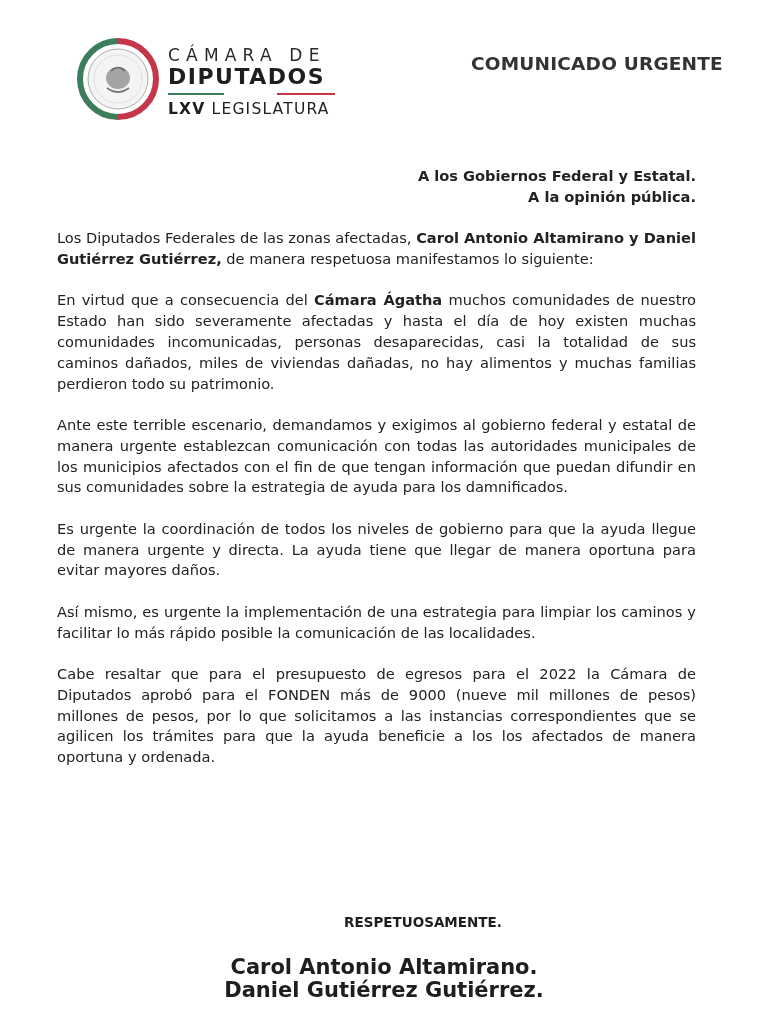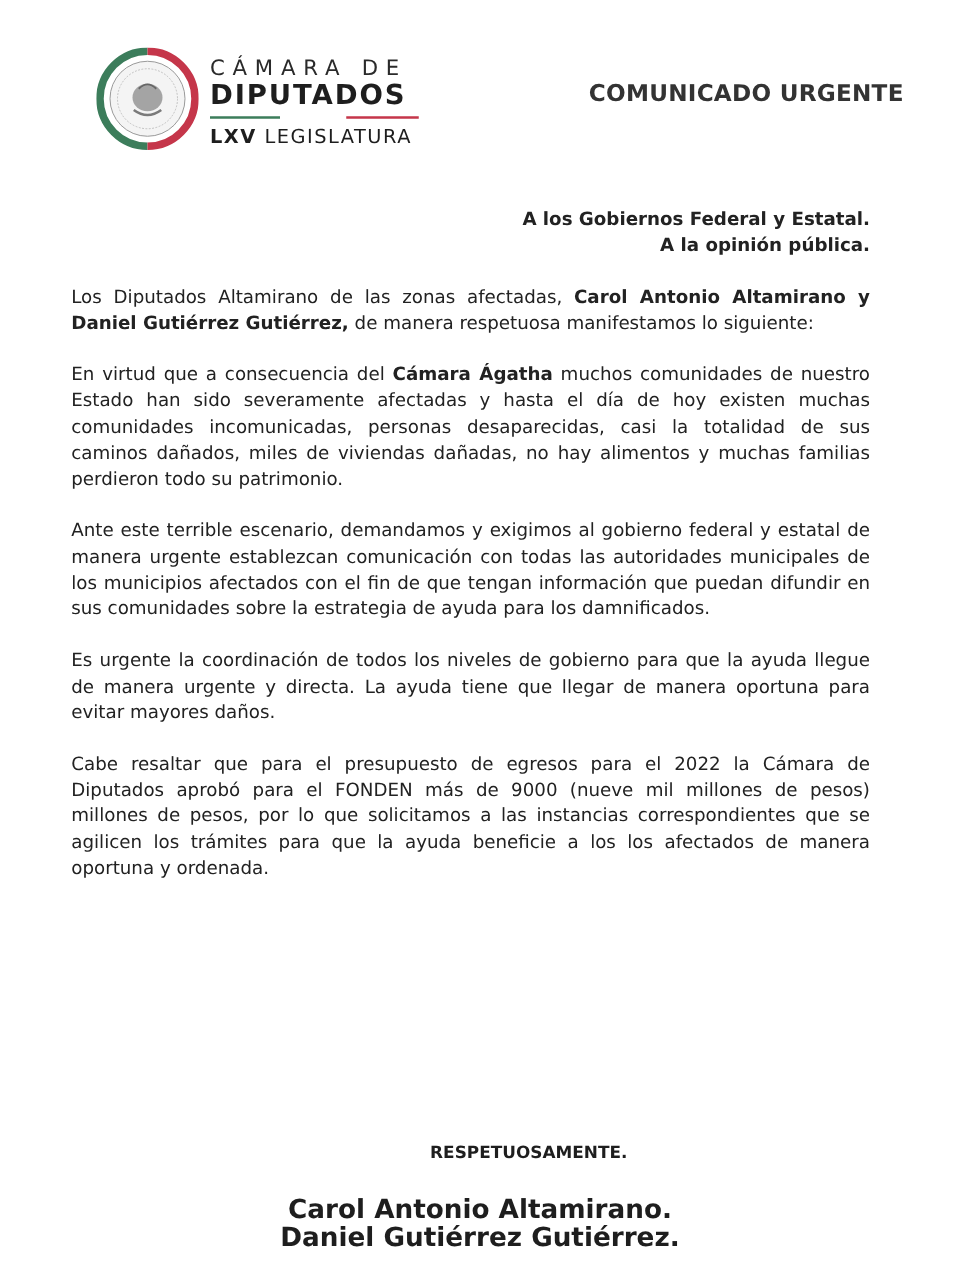--- a/index.html
+++ b/index.html
@@ -10,21 +10,21 @@
   .header { position: absolute; left: 0; top: 0; width: 768px; height: 130px; margin-left: 40px; }
   .seal { position: absolute; left: 37px; top: 38px; width: 82px; height: 82px; }
   .logo-text { position: absolute; left: 128px; top: 46px; width: 175px; }
   .camara { font-family: "DejaVu Sans", sans-serif; font-size: 17px; letter-spacing: 6.2px; color: #2a2a2a; line-height: 18px; font-weight: normal; }
   .diputados { font-family: "DejaVu Sans", sans-serif; font-weight: bold; font-size: 22px; letter-spacing: 1.5px; color: #1e1e1e; line-height: 24px; margin-top: 1px; }
   .lines { position: relative; height: 6px; margin-top: 4px; }
   .line-green { position: absolute; left: 0; top: 0; width: 56px; height: 2px; background: #3c7d5b; }
   .line-red { position: absolute; left: 109px; top: 0; width: 58px; height: 2px; background: #c5364a; }
   .legis { font-size: 15.5px; line-height: 18px; color: #1e1e1e; letter-spacing: 1.2px; margin-top: 1px; white-space: nowrap; }
   .legis .lxv { font-weight: bold; }
-  .title { position: absolute; left: 431px; top: 65px; font-family: "DejaVu Sans", sans-serif; font-weight: bold; font-size: 18.5px; color: #333333; letter-spacing: 0.2px; }
+  .title { position: absolute; left: 431px; top: 53px; font-family: "DejaVu Sans", sans-serif; font-weight: bold; font-size: 18.5px; color: #333333; letter-spacing: 0.2px; }
 
   .content { position: absolute; left: 57px; top: 166px; width: 639px; font-family: "DejaVu Sans", sans-serif; font-size: 14.6px; line-height: 20.8px; color: #222222; }
   .content p { margin: 0 0 20.6px 0; text-align: justify; }
   .salutation { font-weight: bold; margin-bottom: 20.6px; text-align: right; }
   .salutation div { line-height: 20.8px; }
   b { font-weight: bold; }
 
   .closing { position: absolute; left: 0; top: 914px; width: 768px; text-align: center; font-weight: bold; font-size: 13.5px; color: #1e1e1e; padding-left: 39px; }
   .signers { position: absolute; left: 0; top: 956px; width: 768px; text-align: center; font-size: 21px; line-height: 23px; font-weight: bold; color: #1e1e1e; }
 </style>
@@ -57,26 +57,27 @@
 
   <div class="title">COMUNICADO URGENTE</div>
 </div>
 
 <div class="content">
   <div class="salutation">
     <div>A los Gobiernos Federal y Estatal.</div>
     <div>A la opinión pública.</div>
   </div>
 
-  <p><span>Los Diputados Altamirano de las zonas afectadas, </span><b>Carol Antonio Altamirano y Daniel Gutiérrez Gutiérrez,</b><span> de manera respetuosa manifestamos lo siguiente:</span></p>
+  <p><span>Los Diputados Federales de las zonas afectadas, </span><b>Carol Antonio Altamirano y Daniel Gutiérrez Gutiérrez,</b><span> de manera respetuosa manifestamos lo siguiente:</span></p>
 
   <p><span>En virtud que a consecuencia del </span><b>Cámara Ágatha</b><span> muchos comunidades de nuestro Estado han sido severamente afectadas y hasta el día de hoy existen muchas comunidades incomunicadas, personas desaparecidas, casi la totalidad de sus caminos dañados, miles de viviendas dañadas, no hay alimentos y muchas familias perdieron todo su patrimonio.</span></p>
 
   <p>Ante este terrible escenario, demandamos y exigimos  al gobierno federal y estatal de manera urgente establezcan comunicación con todas las autoridades municipales de los municipios afectados con el fin de que tengan información que puedan difundir en sus comunidades sobre la estrategia de ayuda para los damnificados.</p>
   <p>Es urgente la coordinación de todos los niveles de gobierno para que la ayuda llegue de manera urgente y directa. La ayuda tiene que llegar de manera oportuna para evitar mayores daños.</p>
+  <p>Así mismo, es urgente la implementación de una estrategia para limpiar los caminos y facilitar lo más rápido posible la comunicación de las localidades.</p>
   <p>Cabe resaltar que para el presupuesto de egresos para el 2022 la Cámara de Diputados aprobó para el FONDEN más de 9000 (nueve mil millones de pesos) millones de pesos, por lo que solicitamos a las instancias correspondientes que se agilicen los trámites para que la ayuda beneficie a los los afectados de manera oportuna y ordenada.</p>
 </div>
 
 <div class="closing">RESPETUOSAMENTE.</div>
 
 <div class="signers">
   <div>Carol Antonio Altamirano.</div>
   <div>Daniel Gutiérrez Gutiérrez.</div>
 </div>
 

